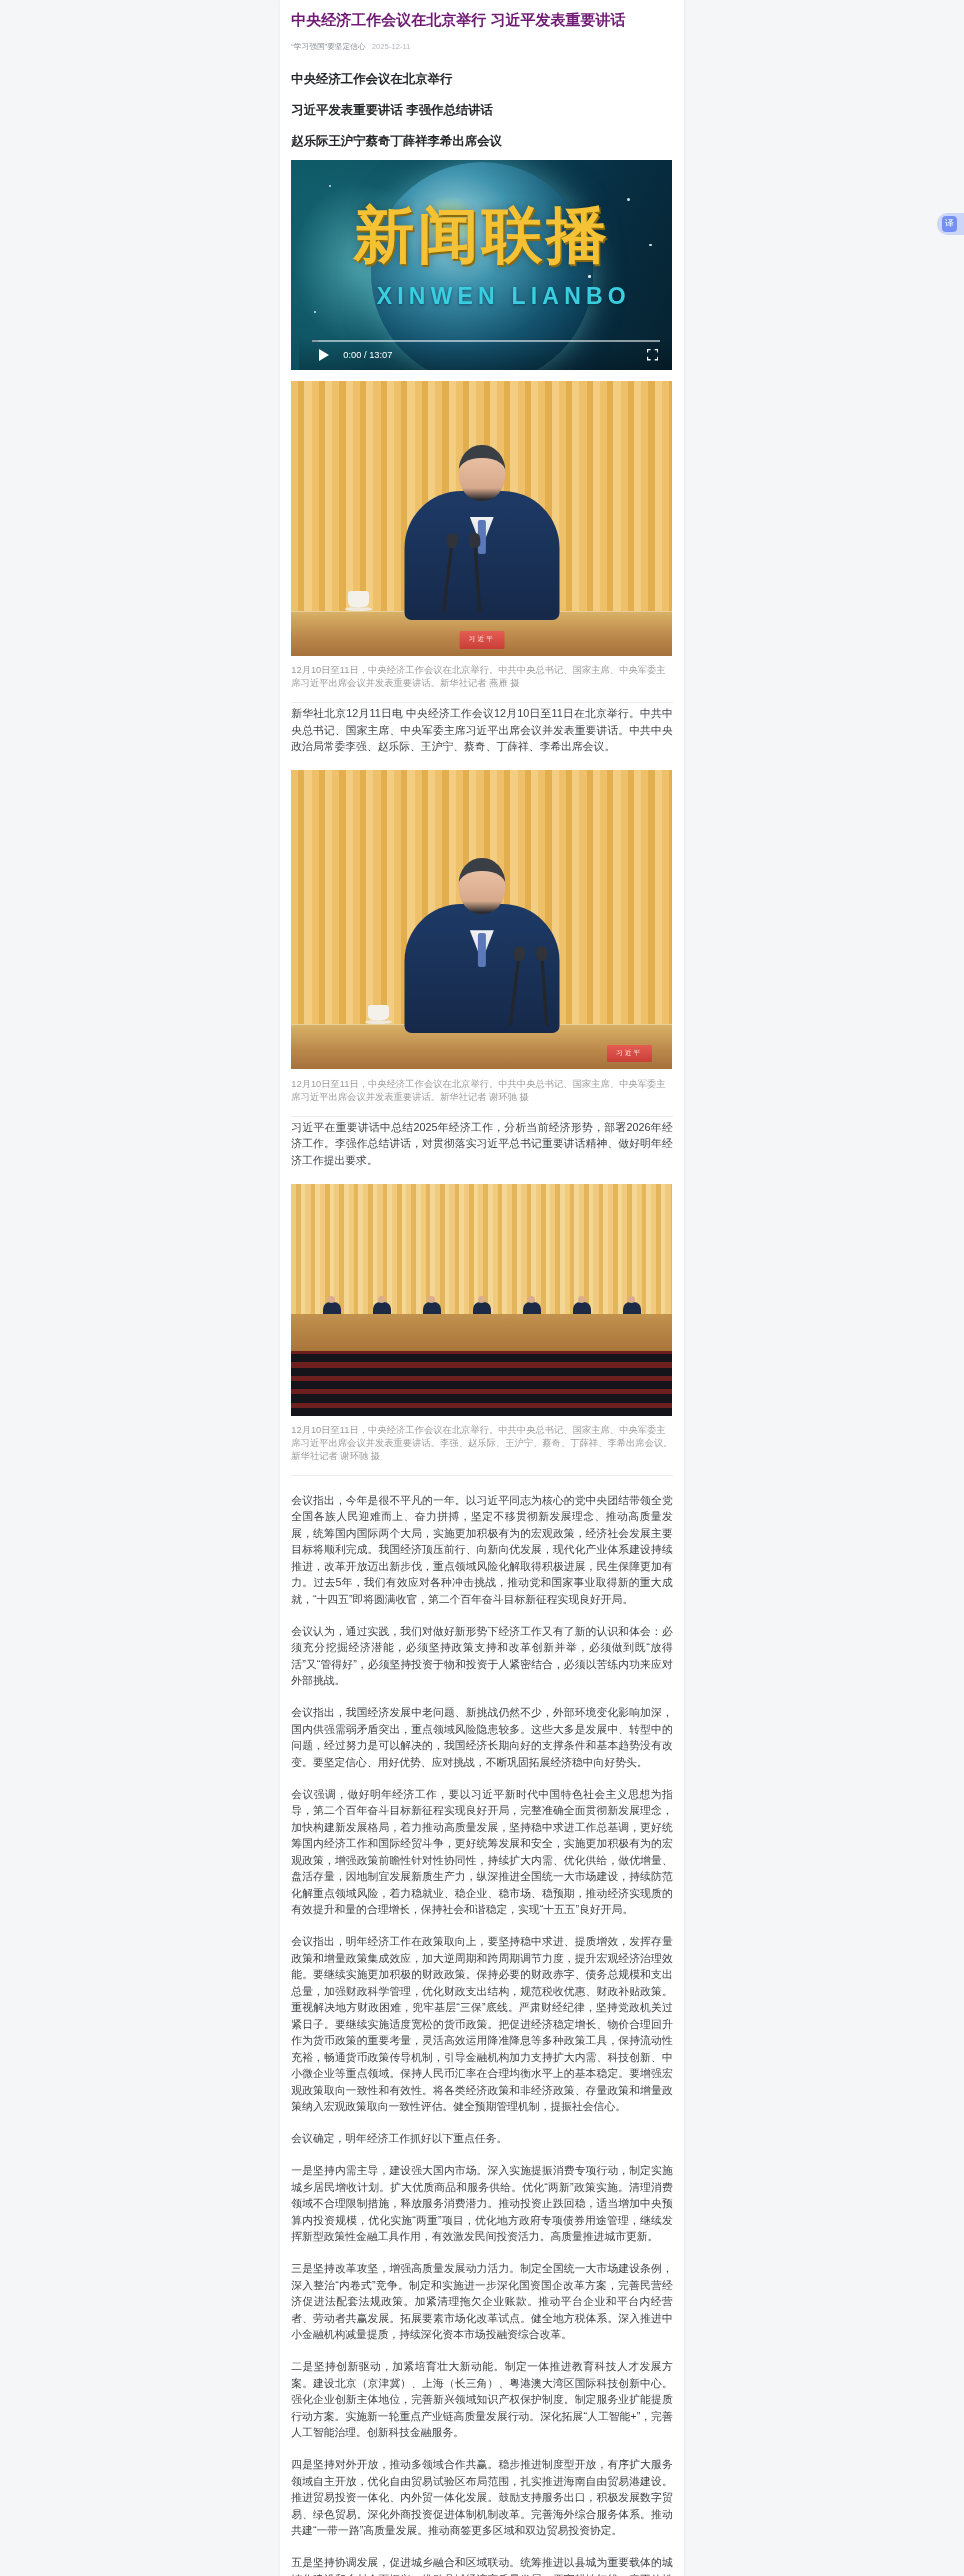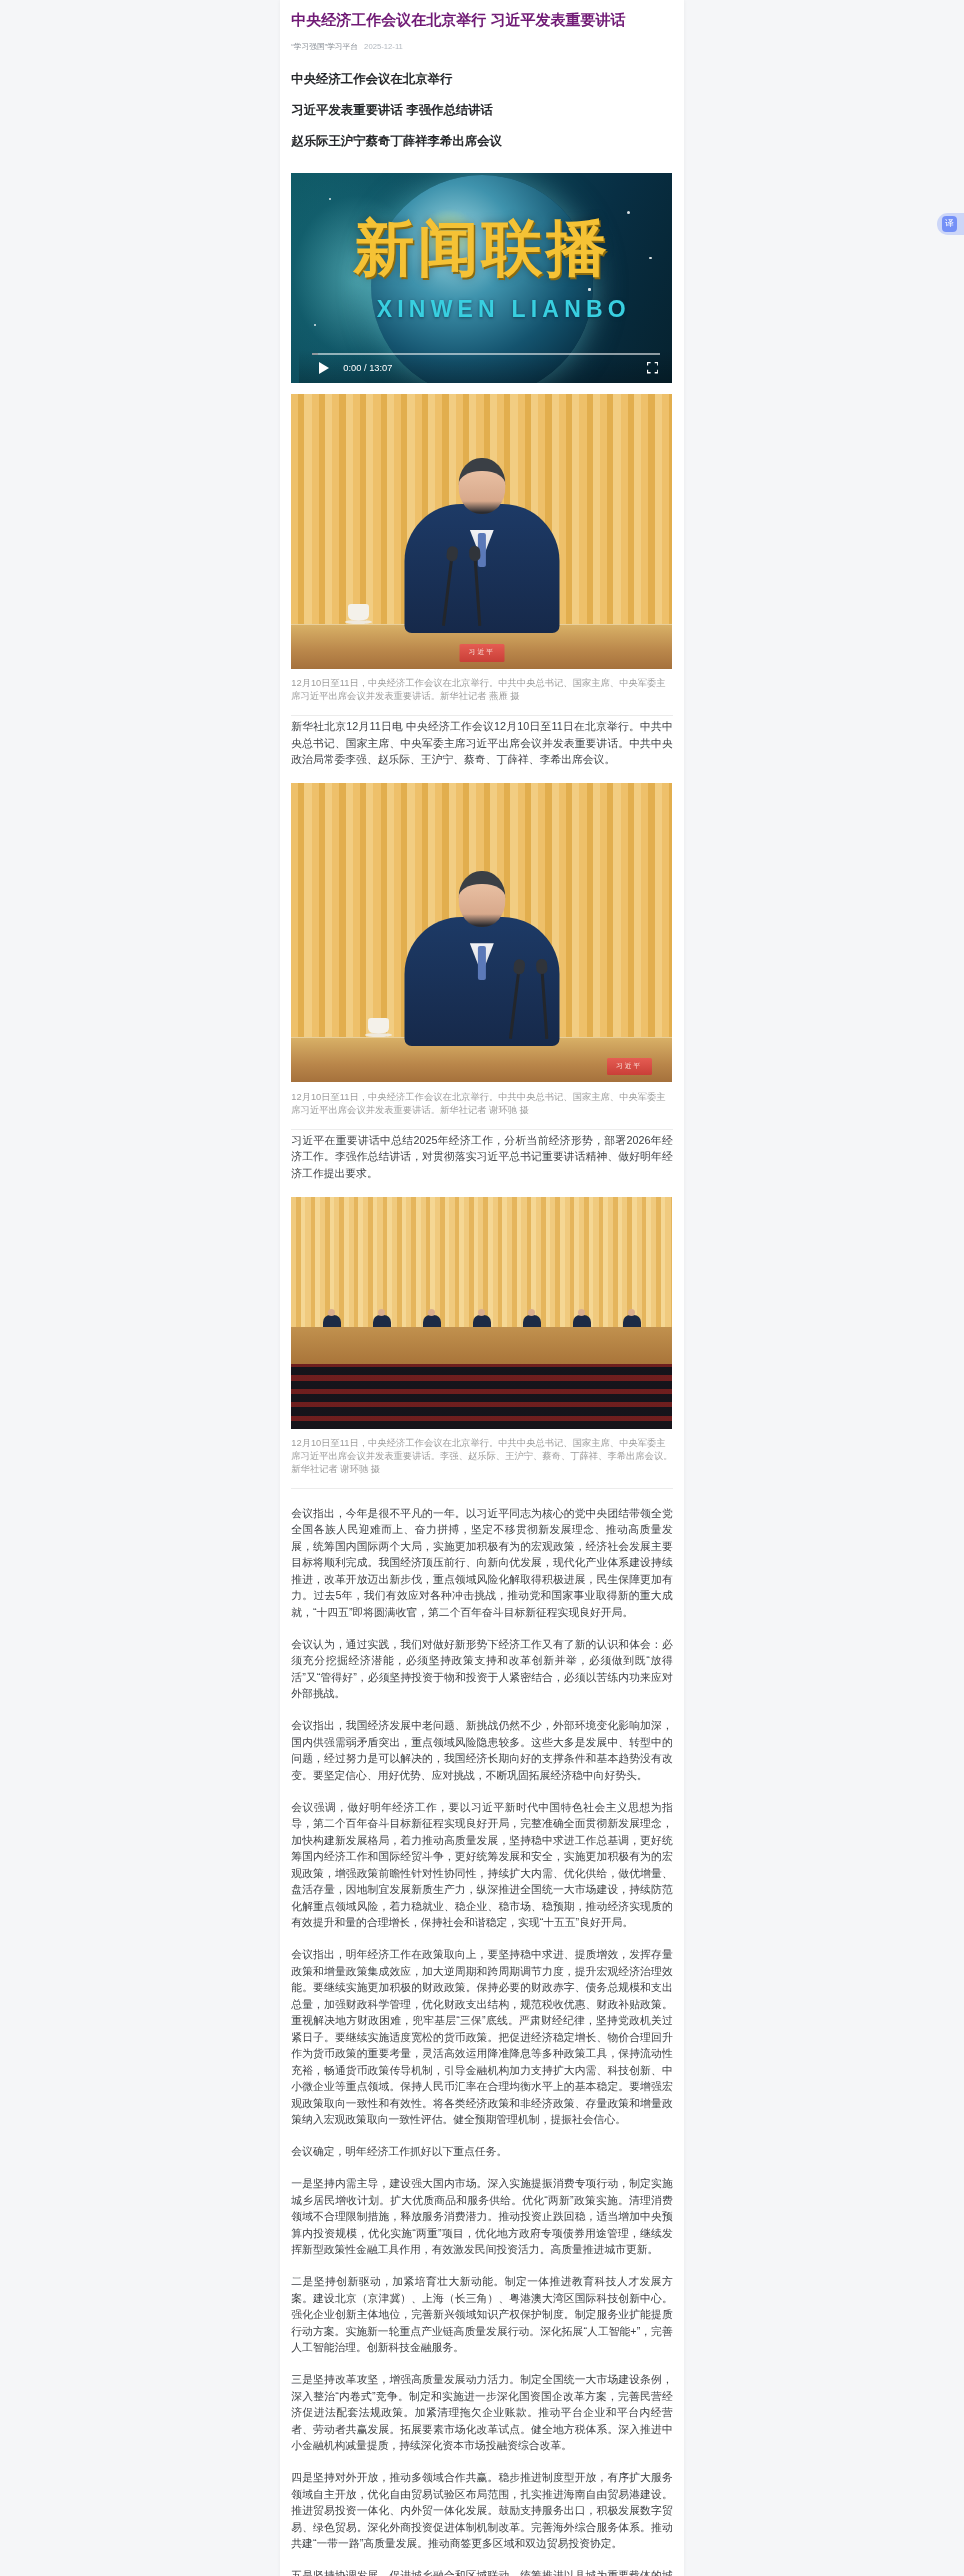--- a/index.html
+++ b/index.html
@@ -33,21 +33,21 @@
   }
   .meta-source { font-size:7.7px; color:#8a9097; }
   .meta-date   { font-size:7.7px; color:#b3b9c0; }
   .subtitle {
     font-size:12.4px;
     font-weight:bold;
     color:#26282b;
     line-height:1.25;
     margin-bottom:15.5px;
   }
-  .subtitle.last { margin-bottom:23px; }
+  .subtitle.last { margin-bottom:10px; }
 
   
   .video-player {
     position:relative;
     width:381px;
     height:210px;
     overflow:hidden;
     background:linear-gradient(115deg,#0f5a66 0%,#0c4a5c 30%,#082f44 70%,#06222f 100%);
     margin-bottom:10.8px;
     cursor:pointer;
@@ -212,21 +212,21 @@
   }
 </style>
 </head>
 <body>
 
 <div class="page-card">
 
   <h1 class="article-title">中央经济工作会议在北京举行 习近平发表重要讲话</h1>
 
   <div class="meta-row">
-    <span class="meta-source">“学习强国”学习平台</span>
+    <span class="meta-source">“学习强国”要坚定信心</span>
     <span class="meta-date">2025-12-11</span>
   </div>
 
   <div class="subtitle">中央经济工作会议在北京举行</div>
   <div class="subtitle">习近平发表重要讲话 李强作总结讲话</div>
   <div class="subtitle last">赵乐际王沪宁蔡奇丁薛祥李希出席会议</div>
 
   <div class="video-player">
     <div class="video-glow"></div>
     <div class="video-globe"></div>
@@ -304,22 +304,22 @@
     <div class="caption-divider"></div>
   </figure>
 
   <p class="body-paragraph">会议指出，今年是很不平凡的一年。以习近平同志为核心的党中央团结带领全党全国各族人民迎难而上、奋力拼搏，坚定不移贯彻新发展理念、推动高质量发展，统筹国内国际两个大局，实施更加积极有为的宏观政策，经济社会发展主要目标将顺利完成。我国经济顶压前行、向新向优发展，现代化产业体系建设持续推进，改革开放迈出新步伐，重点领域风险化解取得积极进展，民生保障更加有力。过去5年，我们有效应对各种冲击挑战，推动党和国家事业取得新的重大成就，“十四五”即将圆满收官，第二个百年奋斗目标新征程实现良好开局。</p>
   <p class="body-paragraph">会议认为，通过实践，我们对做好新形势下经济工作又有了新的认识和体会：必须充分挖掘经济潜能，必须坚持政策支持和改革创新并举，必须做到既“放得活”又“管得好”，必须坚持投资于物和投资于人紧密结合，必须以苦练内功来应对外部挑战。</p>
   <p class="body-paragraph">会议指出，我国经济发展中老问题、新挑战仍然不少，外部环境变化影响加深，国内供强需弱矛盾突出，重点领域风险隐患较多。这些大多是发展中、转型中的问题，经过努力是可以解决的，我国经济长期向好的支撑条件和基本趋势没有改变。要坚定信心、用好优势、应对挑战，不断巩固拓展经济稳中向好势头。</p>
   <p class="body-paragraph">会议强调，做好明年经济工作，要以习近平新时代中国特色社会主义思想为指导，第二个百年奋斗目标新征程实现良好开局，完整准确全面贯彻新发展理念，加快构建新发展格局，着力推动高质量发展，坚持稳中求进工作总基调，更好统筹国内经济工作和国际经贸斗争，更好统筹发展和安全，实施更加积极有为的宏观政策，增强政策前瞻性针对性协同性，持续扩大内需、优化供给，做优增量、盘活存量，因地制宜发展新质生产力，纵深推进全国统一大市场建设，持续防范化解重点领域风险，着力稳就业、稳企业、稳市场、稳预期，推动经济实现质的有效提升和量的合理增长，保持社会和谐稳定，实现“十五五”良好开局。</p>
   <p class="body-paragraph">会议指出，明年经济工作在政策取向上，要坚持稳中求进、提质增效，发挥存量政策和增量政策集成效应，加大逆周期和跨周期调节力度，提升宏观经济治理效能。要继续实施更加积极的财政政策。保持必要的财政赤字、债务总规模和支出总量，加强财政科学管理，优化财政支出结构，规范税收优惠、财政补贴政策。重视解决地方财政困难，兜牢基层“三保”底线。严肃财经纪律，坚持党政机关过紧日子。要继续实施适度宽松的货币政策。把促进经济稳定增长、物价合理回升作为货币政策的重要考量，灵活高效运用降准降息等多种政策工具，保持流动性充裕，畅通货币政策传导机制，引导金融机构加力支持扩大内需、科技创新、中小微企业等重点领域。保持人民币汇率在合理均衡水平上的基本稳定。要增强宏观政策取向一致性和有效性。将各类经济政策和非经济政策、存量政策和增量政策纳入宏观政策取向一致性评估。健全预期管理机制，提振社会信心。</p>
   <p class="body-paragraph">会议确定，明年经济工作抓好以下重点任务。</p>
   <p class="body-paragraph">一是坚持内需主导，建设强大国内市场。深入实施提振消费专项行动，制定实施城乡居民增收计划。扩大优质商品和服务供给。优化“两新”政策实施。清理消费领域不合理限制措施，释放服务消费潜力。推动投资止跌回稳，适当增加中央预算内投资规模，优化实施“两重”项目，优化地方政府专项债券用途管理，继续发挥新型政策性金融工具作用，有效激发民间投资活力。高质量推进城市更新。</p>
+  <p class="body-paragraph">三是坚持改革攻坚，增强高质量发展动力活力。制定全国统一大市场建设条例，深入整治“内卷式”竞争。制定和实施进一步深化国资国企改革方案，完善民营经济促进法配套法规政策。加紧清理拖欠企业账款。推动平台企业和平台内经营者、劳动者共赢发展。拓展要素市场化改革试点。健全地方税体系。深入推进中小金融机构减量提质，持续深化资本市场投融资综合改革。</p>
   <p class="body-paragraph">二是坚持创新驱动，加紧培育壮大新动能。制定一体推进教育科技人才发展方案。建设北京（京津冀）、上海（长三角）、粤港澳大湾区国际科技创新中心。强化企业创新主体地位，完善新兴领域知识产权保护制度。制定服务业扩能提质行动方案。实施新一轮重点产业链高质量发展行动。深化拓展“人工智能+”，完善人工智能治理。创新科技金融服务。</p>
-  <p class="body-paragraph">三是坚持改革攻坚，增强高质量发展动力活力。制定全国统一大市场建设条例，深入整治“内卷式”竞争。制定和实施进一步深化国资国企改革方案，完善民营经济促进法配套法规政策。加紧清理拖欠企业账款。推动平台企业和平台内经营者、劳动者共赢发展。拓展要素市场化改革试点。健全地方税体系。深入推进中小金融机构减量提质，持续深化资本市场投融资综合改革。</p>
   <p class="body-paragraph">四是坚持对外开放，推动多领域合作共赢。稳步推进制度型开放，有序扩大服务领域自主开放，优化自由贸易试验区布局范围，扎实推进海南自由贸易港建设。推进贸易投资一体化、内外贸一体化发展。鼓励支持服务出口，积极发展数字贸易、绿色贸易。深化外商投资促进体制机制改革。完善海外综合服务体系。推动共建“一带一路”高质量发展。推动商签更多区域和双边贸易投资协定。</p>
   <p class="body-paragraph">五是坚持协调发展，促进城乡融合和区域联动。统筹推进以县城为重要载体的城镇化建设和乡村全面振兴，推动县域经济高质量发展。严守耕地红线，毫不放松抓好粮食生产，促进粮食等重要农产品价格保持在合理水平。持续巩固拓展脱贫攻坚成果，把常态化帮扶纳入乡村振兴战略统筹实施，守牢不发生规模性返贫致贫底线。支持经济大省挑大梁。加强重点城市群协调联动，深化跨行政区合作。加强主要海湾整体规划，推动海洋经济高质量发展。</p>
 
 </div>
 
 <div class="translate-widget">
   <div class="translate-badge">译</div>
 </div>
 
 

